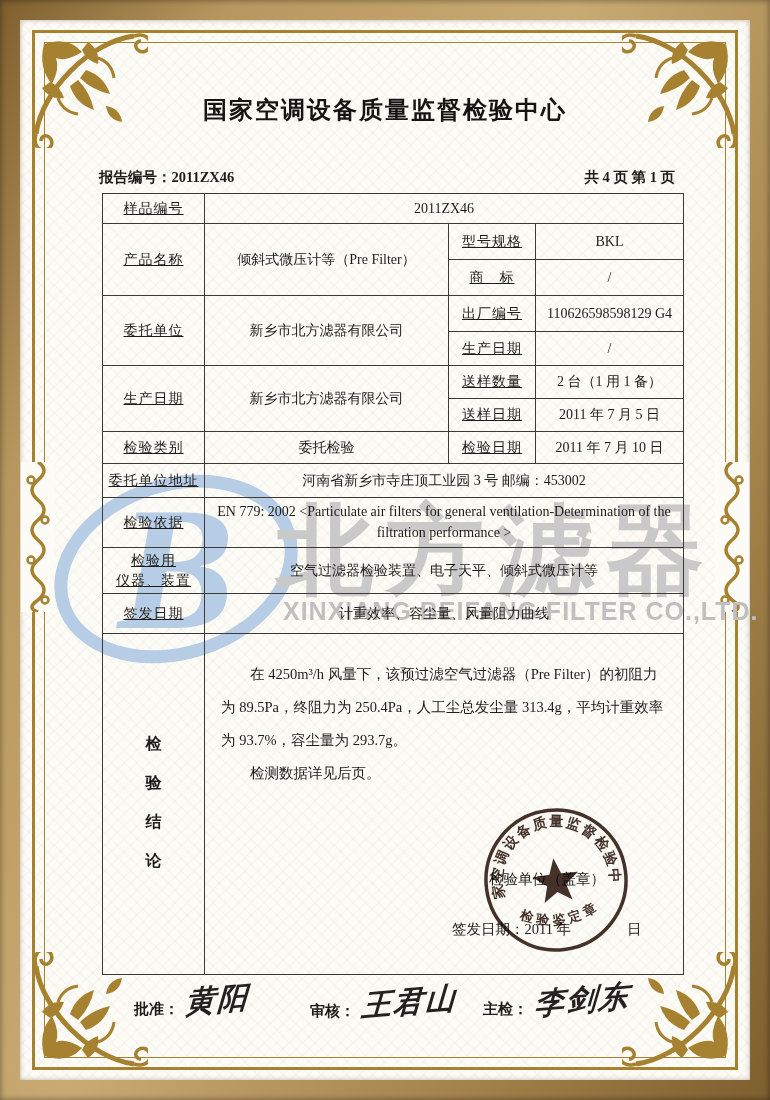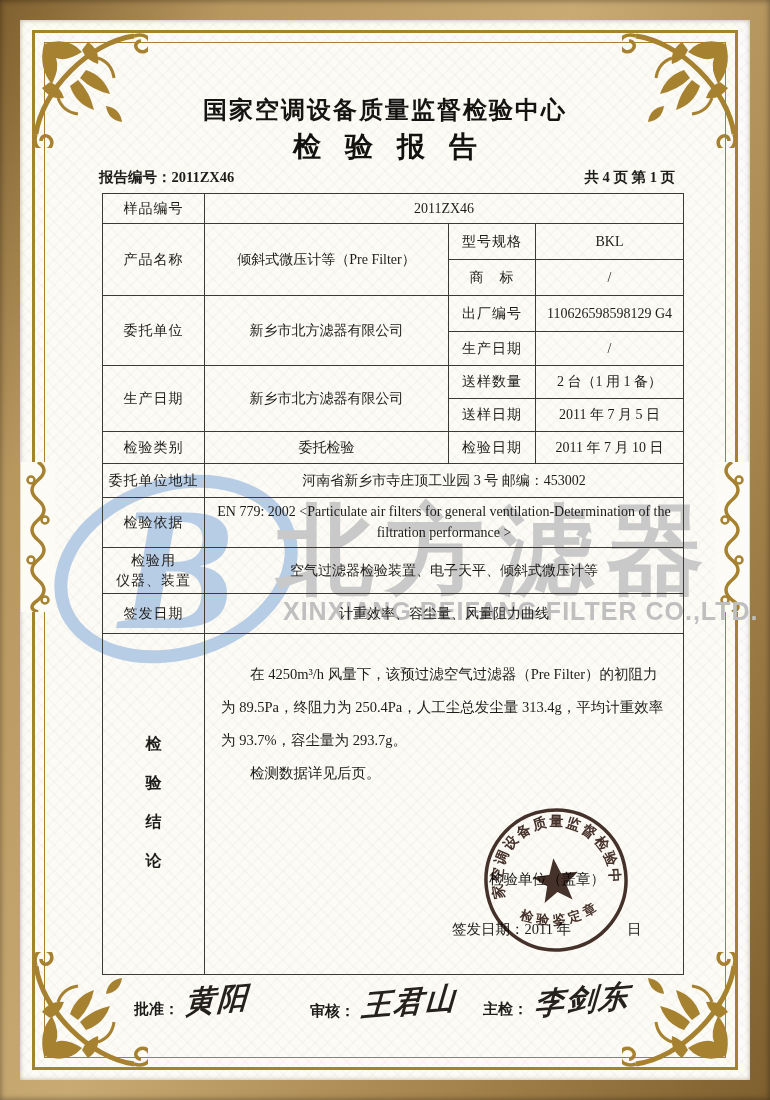--- a/index.html
+++ b/index.html
@@ -43,21 +43,21 @@
   .doc-title{position:absolute;left:0;right:0;top:128px;text-align:center;
              font-size:28px;font-weight:700;letter-spacing:24px;text-indent:24px;
              font-family:"Liberation Sans","DejaVu Sans",sans-serif;color:#141210;}
   .report-line{position:absolute;left:99px;right:95px;top:168px;font-size:14.5px;font-weight:600;}
   .report-line .pagination{float:right;font-weight:600;}
 
   table.form{position:absolute;left:102px;top:193px;width:581px;border-collapse:collapse;
              table-layout:fixed;background:transparent;}
   table.form td{border:1.5px solid #3d3a36;padding:0 4px;font-size:14px;
                 text-align:center;vertical-align:middle;overflow:hidden;}
-  td.lab{font-size:14px;letter-spacing:1px;}
+  td.lab{font-size:14px;letter-spacing:1px;text-decoration:underline;}
   td.val-left{text-align:left;padding-left:16px;}
   tr.h30{height:30px;} tr.h36{height:36px;} tr.h34{height:34px;}
   tr.h33{height:33px;} tr.h32{height:32px;} tr.h50{height:50px;}
   tr.h46{height:46px;} tr.h40{height:40px;} tr.h341{height:341px;}
   .en-std{font-size:13.5px;line-height:1.45;padding:2px 8px;}
   .two-line{line-height:1.4;}
 
   .concl-cell{position:relative;vertical-align:top !important;}
   .concl-label-col{display:flex;flex-direction:column;align-items:center;
                    padding-top:100px;gap:18px;font-size:16px;font-weight:600;}
@@ -139,21 +139,20 @@
     <g transform="rotate(-18 126 109)">
       <ellipse cx="126" cy="109" rx="118" ry="84" fill="none" stroke="#b7cde6" stroke-width="13"></ellipse>
     </g>
     <text x="126" y="168" font-size="175" font-weight="bold" font-style="italic" fill="#b7cde6" text-anchor="middle" font-family="Liberation Serif, DejaVu Serif, serif">B</text>
   </svg>
   <div class="wm wm-cn">北方滤器</div>
   <div class="wm wm-en">XINXIANG BEIFANG FILTER CO.,LTD.</div>
 
   <div class="content">
     <div class="org-name">国家空调设备质量监督检验中心</div>
-    <div class="doc-title">检验报告</div>
     <div class="report-line">
       <span class="pagination">共 4 页 第 1 页</span>
       <span>报告编号：</span><span>2011ZX46</span>
     </div>
 
     <table class="form">
       <colgroup>
           <col style="width:102px">
           <col style="width:244px">
           <col style="width:87px">

